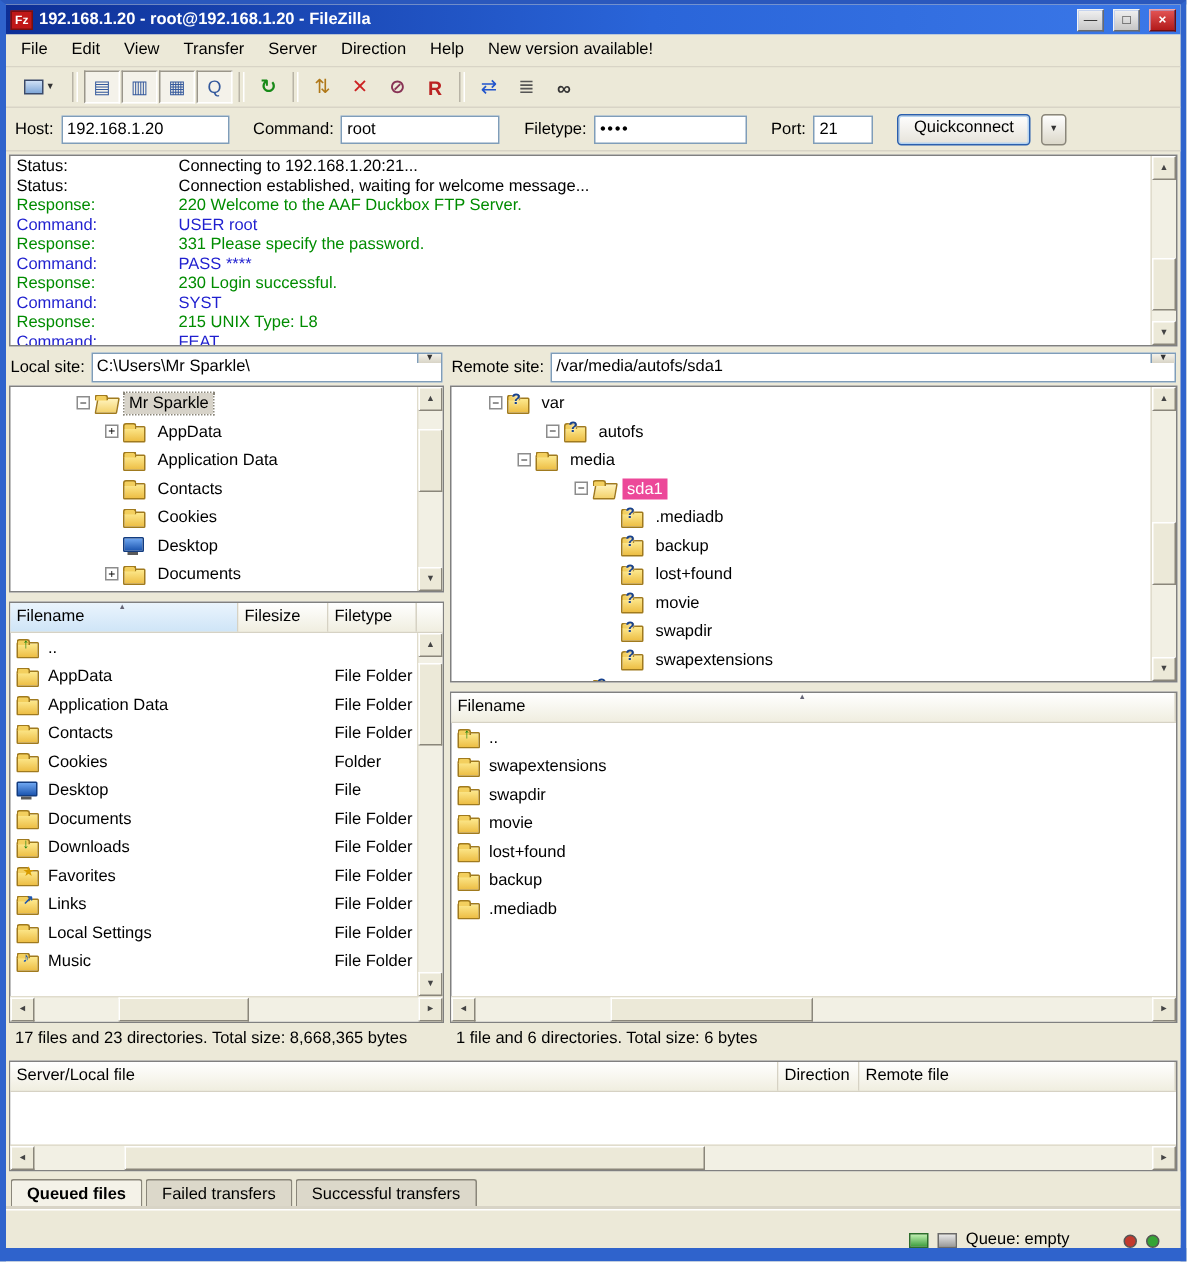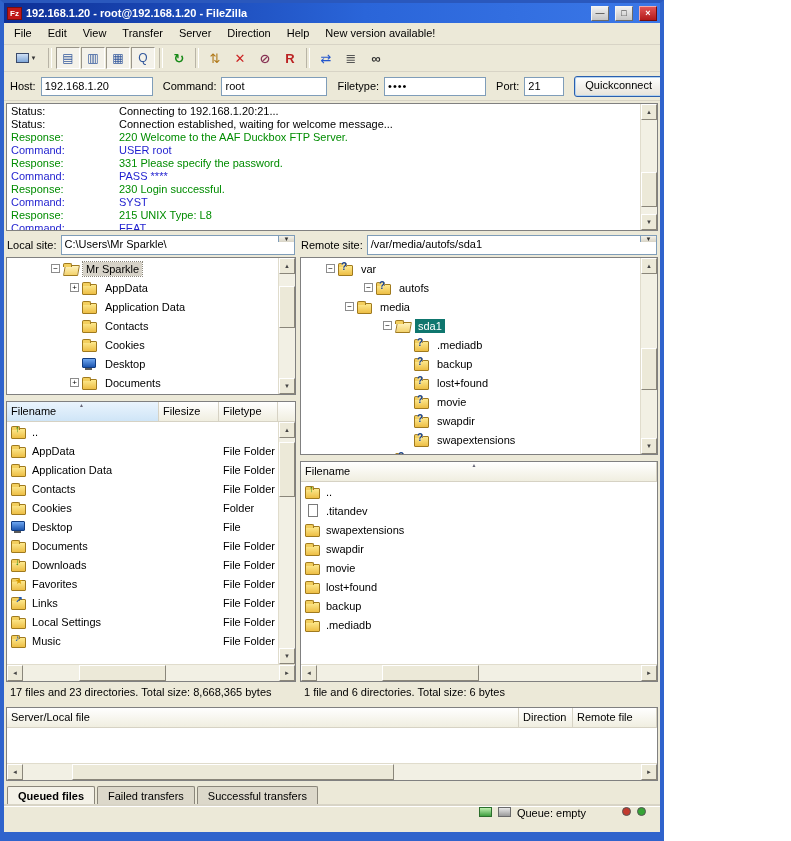--- a/index.html
+++ b/index.html
@@ -1,19 +1,19 @@
 <!DOCTYPE html>
 <html><head>
 <meta charset="utf-8">
 <style>
   *{box-sizing:border-box;margin:0;padding:0}
   html,body{width:791px;height:841px;overflow:hidden}
   body{font-family:"Liberation Sans","DejaVu Sans",sans-serif;font-size:11px;color:#000;background:#fff}
 
-  .window{width:664px;height:841px;display:flex;flex-direction:column;overflow:hidden;
+  .window{width:791px;height:841px;display:flex;flex-direction:column;overflow:hidden;
           background:#ece9d8;border:4px solid #2f63cc;border-top:3px solid #2a58bd;border-bottom:9px solid #2f63cc}
 
   
   .titlebar{height:20px;flex:none;background:linear-gradient(90deg,#0d2f96,#2a65d9 55%,#3b78e8);
             display:flex;align-items:center;padding:0 3px;gap:4px}
   .app-logo{width:15px;height:13px;flex:none;background:#c01818;color:#fff;font-weight:bold;font-size:8px;
             line-height:12px;text-align:center;border:1px solid #7a0f0f}
   .title-text{color:#fff;font-weight:bold;flex:1;white-space:nowrap;overflow:hidden}
   .wbtn{width:18px;height:15px;flex:none;margin-left:2px;border:1px solid;border-color:#f4f4f4 #6a6a6a #6a6a6a #f4f4f4;
         background:linear-gradient(#f0f0f0,#c6c6c6);font-size:9px;line-height:12px;text-align:center;color:#222;cursor:default}
@@ -91,21 +91,21 @@
   .treebox.local{height:138px}
   .treebox.remote{height:198px}
   .tree-rows{margin-right:17px;padding-top:1px;overflow:hidden}
   .tree-row{display:flex;align-items:center;height:19px;padding-left:calc(6px + var(--depth,0)*19px);white-space:nowrap;cursor:default}
   .expander{width:9px;height:9px;flex:none;margin-right:3px;background:#fff;border:1px solid #8c8c8c;
             font-size:8px;line-height:7px;text-align:center;color:#000;font-style:normal}
   .expander[data-exp="plus"]::before{content:"+"}
   .expander[data-exp="minus"]::before{content:"−"}
   .expander[data-exp="none"]{visibility:hidden}
   .tlabel{padding:1px 3px;margin-left:3px}
-  .tlabel.selected{background:#0f766e;color:#fff}
+  .tlabel.selected{background:#ec4899;color:#fff}
   .tlabel.inactive{background:#d7d3c9;color:#000;outline:1px dotted #8a867a}
 
   
   .ticon{position:relative;width:17px;height:14px;flex:none;display:inline-block}
   .ticon::before{content:"";position:absolute;left:0;top:3px;right:2px;bottom:0;
                  background:linear-gradient(180deg,#fde98e,#edbe45);border:1px solid #a07a1e;border-radius:1px}
   .ticon::after{content:"";position:absolute;left:0;top:1px;width:7px;height:3px;background:#f3cf5e;
                 border:1px solid #a07a1e;border-bottom:none;border-radius:2px 2px 0 0}
   .badge{position:absolute;z-index:1;left:4px;top:-1px;font-size:9px;font-weight:bold;font-style:normal;line-height:10px}
   .ticon[data-icon="folder-open"]::before{background:linear-gradient(180deg,#fff3bd,#f3d26c);transform:skewX(-10deg);transform-origin:bottom left}
@@ -148,21 +148,21 @@
   .queuepane{height:74px;flex:none;margin:0 2px;border:1px solid #808080;background:#fff;display:flex;flex-direction:column}
   .queue-body{flex:1;min-height:0;background:#fff}
 
   
   .tabs{height:25px;flex:none;display:flex;align-items:flex-end;gap:2px;padding:2px 0 0 3px;background:#ece9d8}
   .tab{padding:3px 10px 4px;border:1px solid #8a867a;border-bottom:none;border-radius:2px 2px 0 0;
        background:#dcd8ca;white-space:nowrap;cursor:default}
   .tab.active{background:#f4f2e8;font-weight:bold}
 
   
-  .statusbar{height:26px;flex:none;display:flex;align-items:flex-start;gap:6px;padding:0 8px;background:#ece9d8;
+  .statusbar{height:26px;flex:none;display:flex;align-items:flex-end;gap:6px;padding:0 8px;background:#ece9d8;
              border-top:1px solid #fff;box-shadow:0 -2px 0 #d8d4c6}
   .sb-spacer{flex:1}
   .sb-ico{display:inline-block;flex:none}
   .sb-ico.green{width:13px;height:10px;background:linear-gradient(#bff0b0,#3f9e3f);border:1px solid #2c6e2c}
   .sb-ico.gray{width:13px;height:10px;background:linear-gradient(#e8e8e8,#9a9a9a);border:1px solid #6a6a6a}
   .queue-text{white-space:nowrap}
   .leds{display:flex;gap:6px;margin-left:30px;margin-right:6px}
   .led{width:9px;height:9px;border-radius:50%;border:1px solid #555;flex:none}
   .led.red{background:#c23a2e}
   .led.green{background:#35a435}
@@ -697,28 +697,20 @@
 
               <div class="file-row">
                 <span class="fcell name" style="flex:1">
                   <span class="ticon" data-icon="up-folder">
                     <i class="badge"></i>
                   </span>
                   <span>..</span>
                 </span>
               </div>
 
-              <div class="file-row">
-                <span class="fcell name" style="flex:1">
-                  <span class="ticon" data-icon="file">
-                    <i class="badge"></i>
-                  </span>
-                  <span>.titandev</span>
-                </span>
-              </div>
 
               <div class="file-row">
                 <span class="fcell name" style="flex:1">
                   <span class="ticon" data-icon="folder">
                     <i class="badge"></i>
                   </span>
                   <span>swapextensions</span>
                 </span>
               </div>
 

